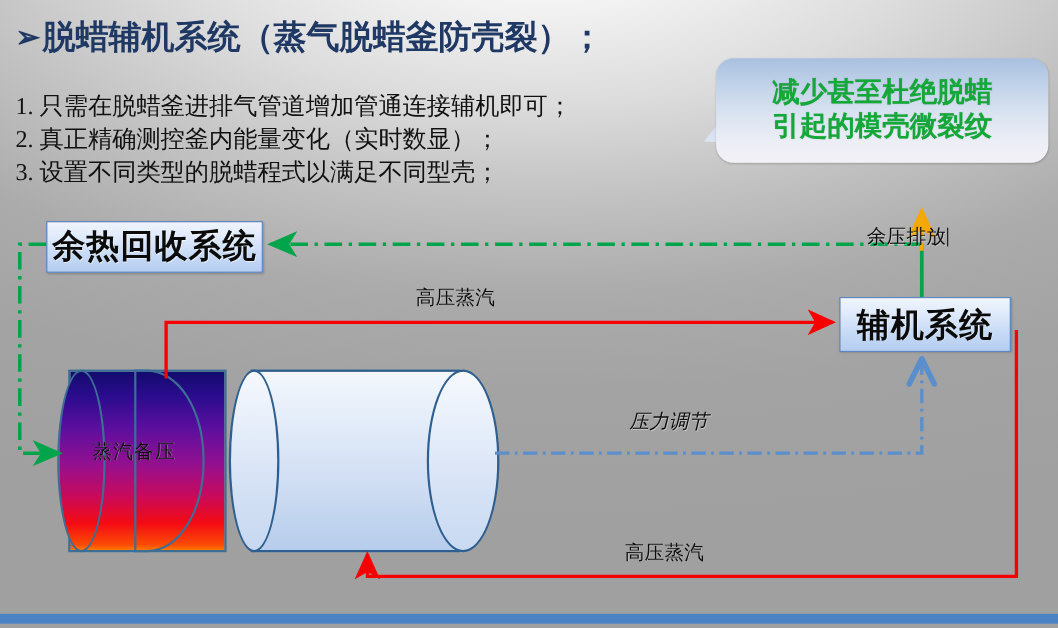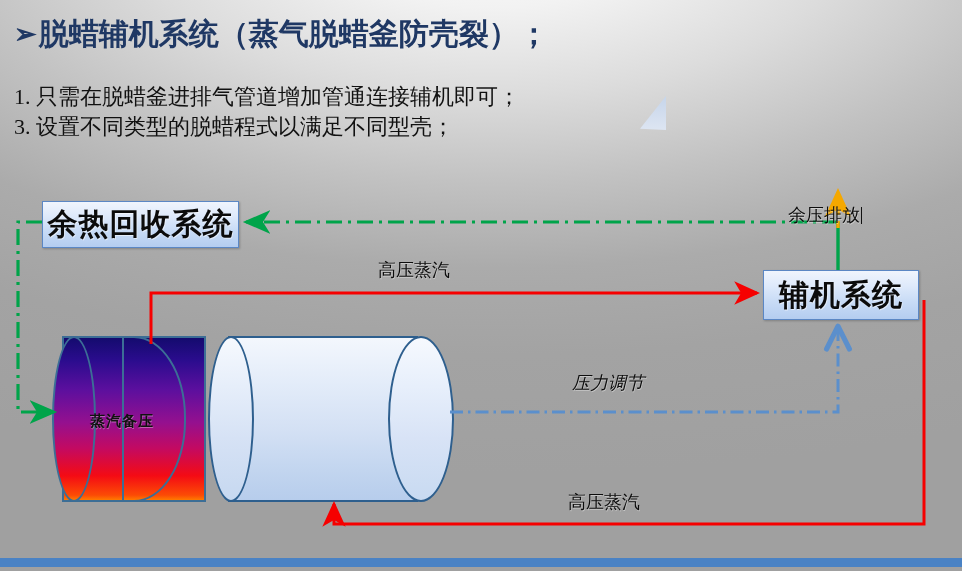--- a/index.html
+++ b/index.html
@@ -79,22 +79,22 @@
     border-radius:0 50%/0 50% 50% 0;
     border-radius:0 52px 52px 0 / 0 81px 81px 0;
   }
   #cyl-steam-cap{
     position:absolute;left:52px;top:336px;width:40px;height:162px;
     background:linear-gradient(180deg,#140b6e 0%, #2b0c8e 14%, #5c0f9e 32%, #94108f 52%, #c30a62 68%, #f40b14 85%, #fc4b05 97%, #ff7a00 100%);
     border:2.5px solid #3c6e96;
     border-radius:50% / 50%;
   }
   #cyl-steam-label{
-    position:absolute;left:52px;top:412px;width:140px;text-align:center;
-    font-size:15px;font-weight:bold;color:#111;letter-spacing:1px;
+    position:absolute;left:52px;top:398px;width:140px;text-align:center;
+    font-size:18px;font-weight:normal;color:#111;letter-spacing:1px;
     text-shadow:0.6px 0.6px 0 rgba(255,255,255,.35);
   }
 
   #cyl-kiln-body{
     position:absolute;left:228px;top:336px;width:190px;height:162px;
     background:linear-gradient(180deg,#f3f7fd 0%, #e3ecf9 28%, #d3e0f4 58%, #c2d5ef 82%, #b7cdec 100%);
     border-top:2.5px solid #2e5f8e;border-bottom:2.5px solid #2e5f8e;
   }
   #cyl-kiln-left{
     position:absolute;left:208px;top:336px;width:42px;height:162px;
@@ -139,24 +139,29 @@
 <body>
 
 <div id="slide">
 
   <div id="title">
     <span class="bullet">➢</span><span>脱蜡辅机系统（蒸气脱蜡釜防壳裂）；</span>
   </div>
 
   <div id="bullets">
     <div class="li">1. 只需在脱蜡釜进排气管道增加管通连接辅机即可；</div>
+    <div class="li">2. 真正精确测控釜内能量变化（实时数显）；</div>
     <div class="li">3. 设置不同类型的脱蜡程式以满足不同型壳；</div>
   </div>
 
   <div id="callout-tail"></div>
+  <div id="callout">
+    <div class="txt">减少甚至杜绝脱蜡
+引起的模壳微裂纹</div>
+  </div>
 
   <div class="pbox" id="box-waste">
     <span>余热回收系统</span>
   </div>
   <div class="pbox" id="box-aux">
     <span>辅机系统</span>
   </div>
 
   <div id="cyl-steam"></div>
   <div id="cyl-steam-body"></div>

